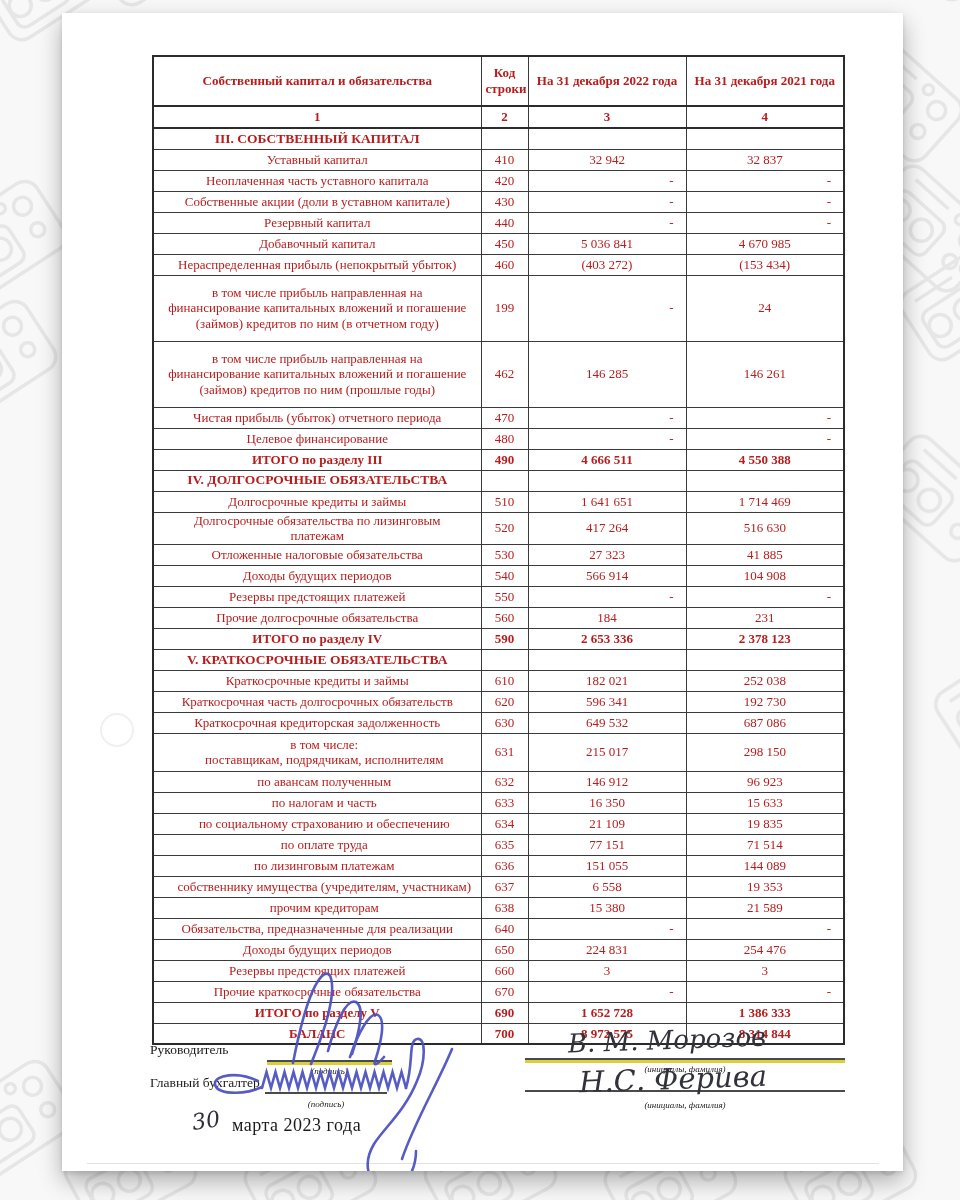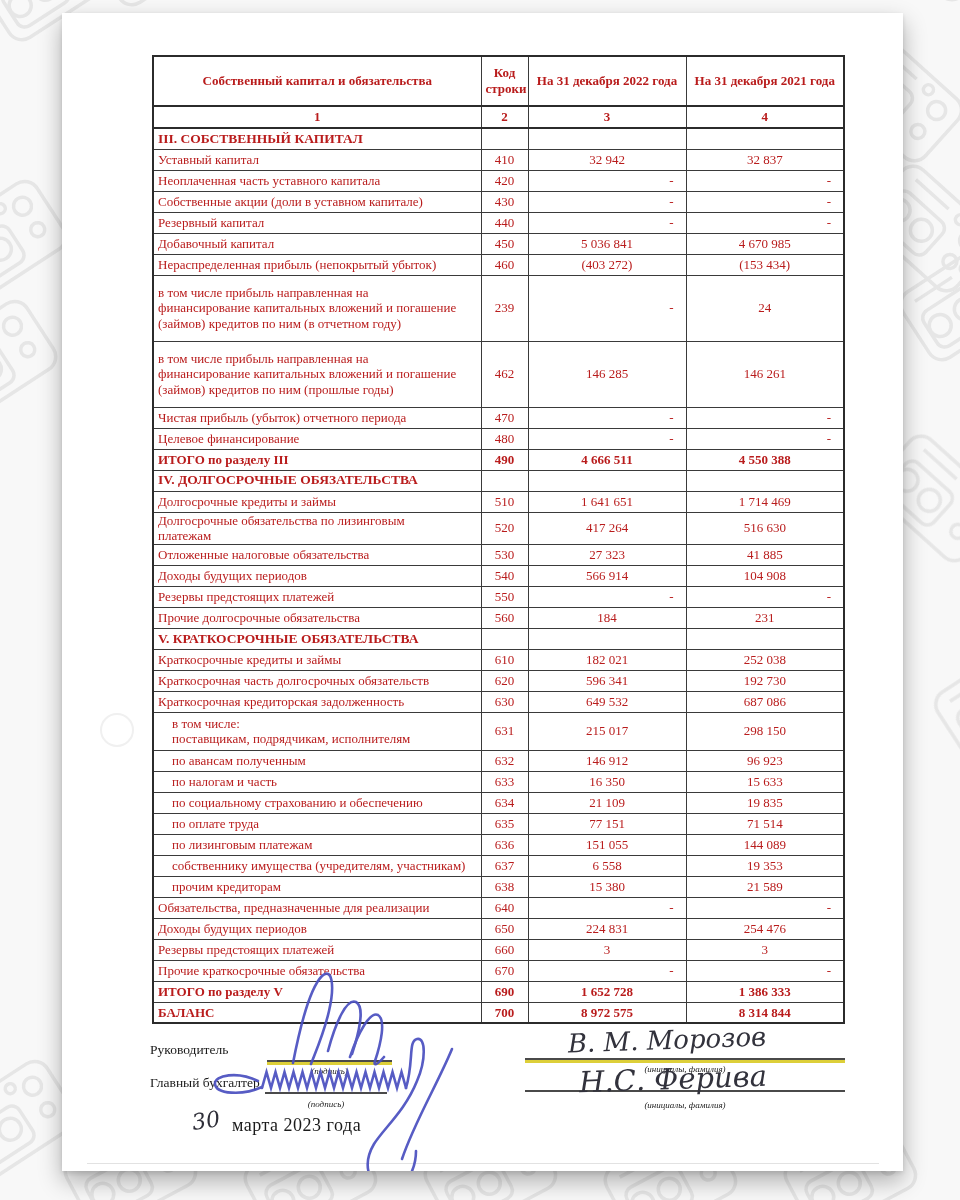--- a/index.html
+++ b/index.html
@@ -28,21 +28,21 @@
     border:1px solid #3a3a3a;padding:0 4px;vertical-align:middle;
     overflow:hidden;
   }
   tr.head th{
     font-weight:bold;text-align:center;border-bottom:2px solid #2b2b2b;
     font-size:13px;padding:2px 4px;
   }
   tr.nums td{
     font-weight:bold;text-align:center;border-bottom:2px solid #2b2b2b;
   }
-  td.lab{text-align:left;white-space:pre-line;margin-top:8px;}
+  td.lab{text-align:center;white-space:pre-line;margin-top:8px;}
   td.code{text-align:center;margin-top:8px;}
   td.val{text-align:center;}
   td.val.dash{text-align:right;padding-right:12px;}
   tr.section td.lab{font-weight:bold;font-size:13.5px;}
   tr.total td{font-weight:bold;}
   tr.sub td.lab, tr.subfirst td.lab{padding-left:18px;}
   
   .abs{position:absolute;}
   .sig-label{font-size:13.5px;color:#1a1a1a;}
   .sig-line{height:2px;background:#4a4a4a;}
@@ -165,21 +165,21 @@
         <tr class="normal" style="height: 21px;">
           <td class="lab">Нераспределенная прибыль (непокрытый убыток)</td>
           <td class="code">460</td>
           <td class="val">(403 272)</td>
           <td class="val">(153 434)</td>
         </tr>
         <tr class="tall" style="height: 66px;">
           <td class="lab">в том числе прибыль направленная на
 финансирование капитальных вложений и погашение
 (займов) кредитов по ним (в отчетном году)</td>
-          <td class="code">239</td>
+          <td class="code">199</td>
           <td class="val dash">-</td>
           <td class="val">24</td>
         </tr>
         <tr class="tall" style="height: 66px;">
           <td class="lab">в том числе прибыль направленная на
 финансирование капитальных вложений и погашение
 (займов) кредитов по ним (прошлые годы)</td>
           <td class="code">462</td>
           <td class="val">146 285</td>
           <td class="val">146 261</td>
@@ -237,20 +237,26 @@
           <td class="lab">Резервы предстоящих платежей</td>
           <td class="code">550</td>
           <td class="val dash">-</td>
           <td class="val dash">-</td>
         </tr>
         <tr class="normal" style="height: 21px;">
           <td class="lab">Прочие долгосрочные обязательства</td>
           <td class="code">560</td>
           <td class="val">184</td>
           <td class="val">231</td>
+        </tr>
+        <tr class="total" style="height: 21px;">
+          <td class="lab">ИТОГО по разделу IV</td>
+          <td class="code">590</td>
+          <td class="val">2 653 336</td>
+          <td class="val">2 378 123</td>
         </tr>
         <tr class="section" style="height: 21px;">
           <td class="lab">V. КРАТКОСРОЧНЫЕ ОБЯЗАТЕЛЬСТВА</td>
           <td class="code"></td>
           <td class="val"></td>
           <td class="val"></td>
         </tr>
         <tr class="normal" style="height: 21px;">
           <td class="lab">Краткосрочные кредиты и займы</td>
           <td class="code">610</td>

